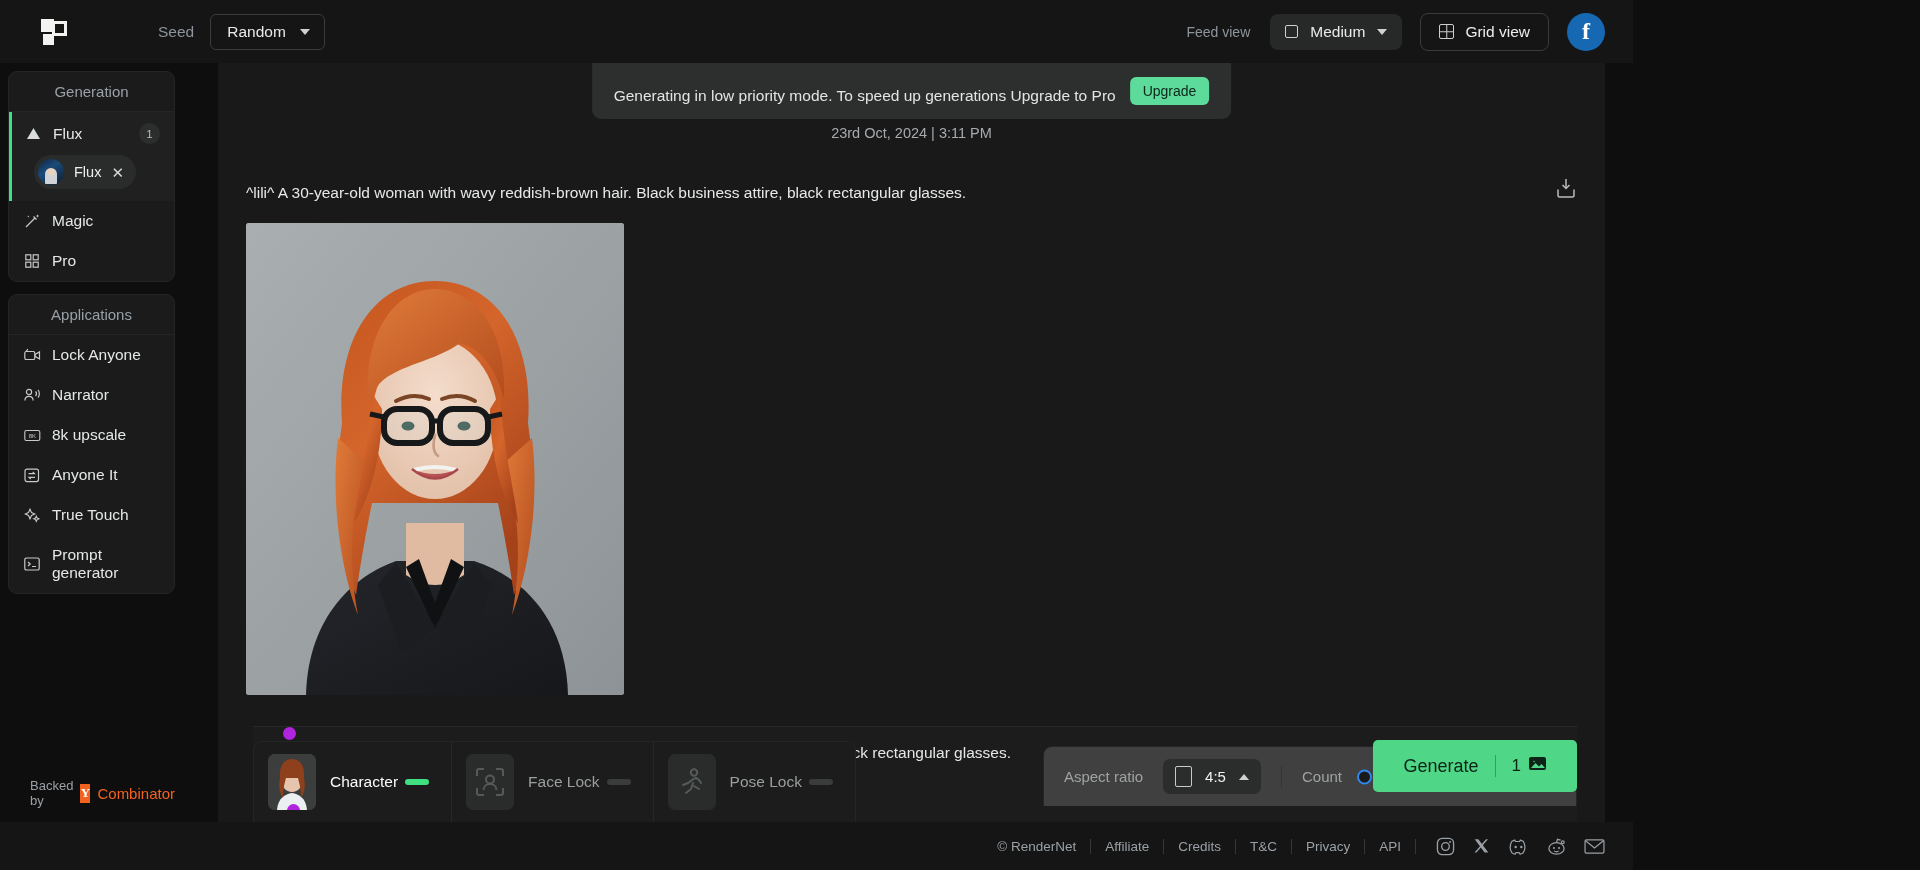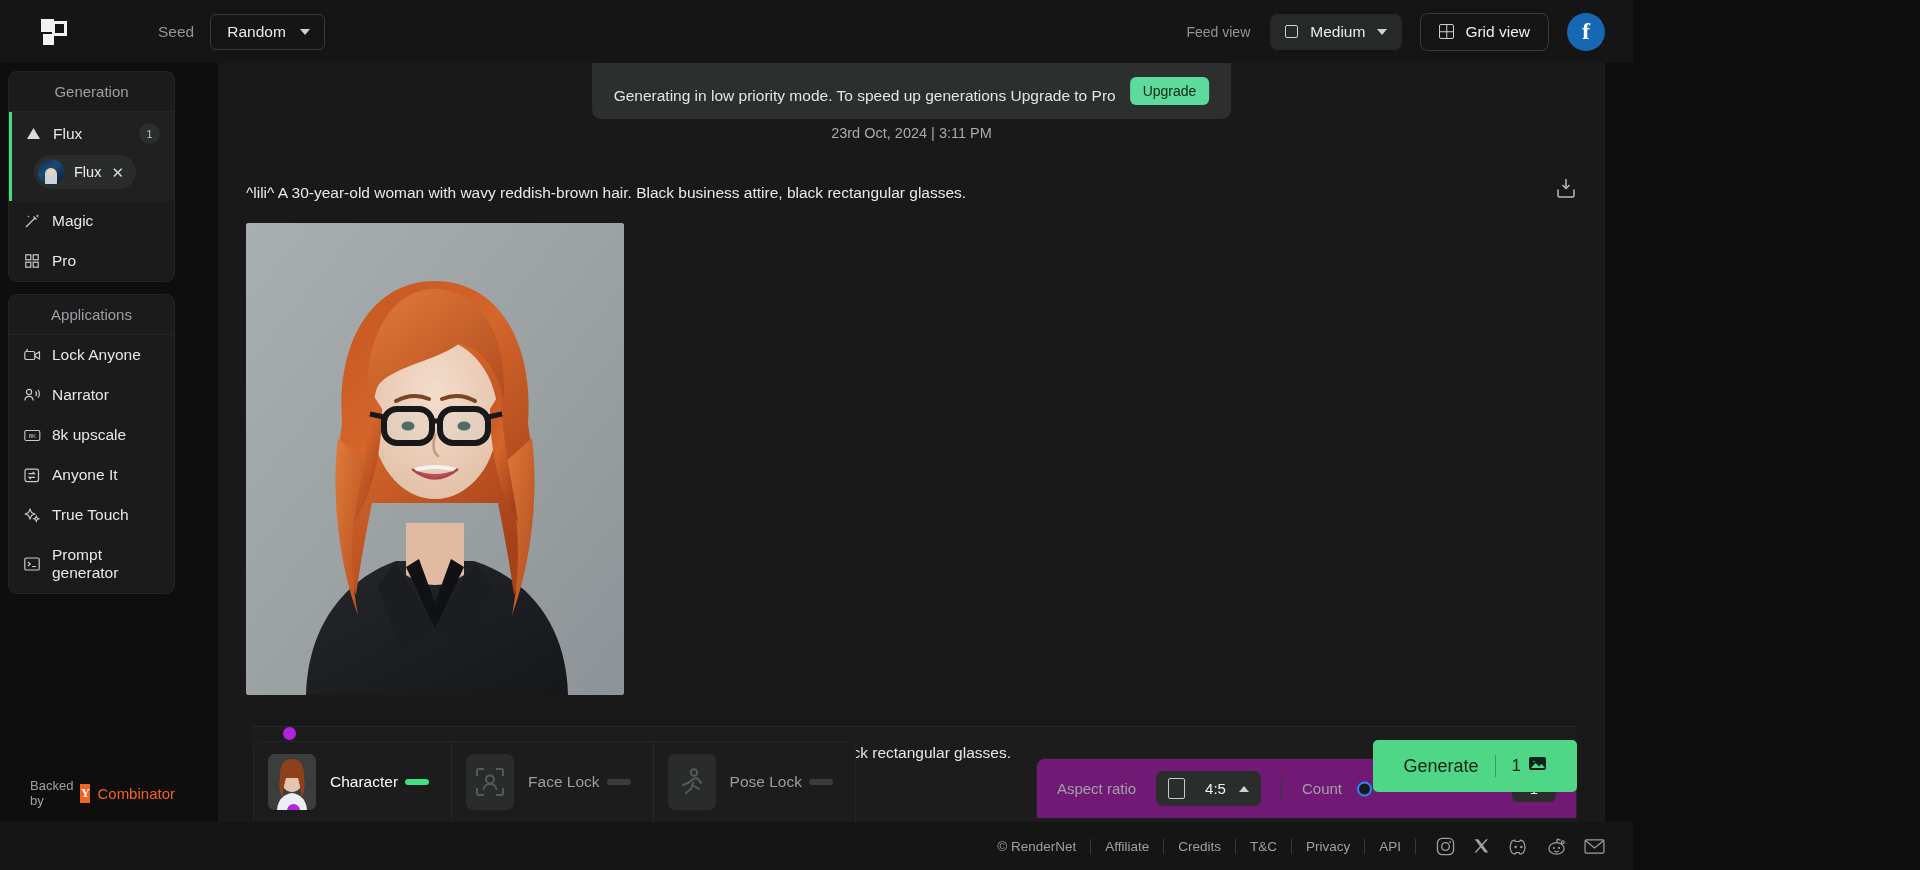--- a/index.html
+++ b/index.html
@@ -159,28 +159,28 @@
                display:flex; align-items:center; justify-content:center; color:#5d6160; }
   .tab-thumb.char { background: #3a3c3b; }
   .tab-meta { display: flex; flex-direction: row; align-items: center; gap: 7px; }
   .tab-label { font-size: 15.5px; color: #9b9fa0; }
   .tab-label.on { color: #fafafa; }
   .tab-pill { width: 24px; height: 6px; border-radius: 4px; background: #3a3c3b; }
   .tab-pill.on { background: #3ee07f; }
   .purple-dot { position: absolute; width: 13px; height: 13px; background: #b024e0; border-radius: 50%; }
 
   .aspect-bar {
-    position: absolute; right: 0; bottom: 4px;
-    background: #701a75; border: 1px solid #242525; border-bottom: none; border-radius: 9px 9px 0 0;
+    position: absolute; right: 0; bottom: 16px;
+    background: #404040; border: 1px solid #242525; border-bottom: none; border-radius: 9px 9px 0 0;
     display: flex; align-items: center; gap: 20px; padding: 12px 20px;
   }
   .ab-label { color: #9ea2a3; font-size: 15px; }
   .ratio-select { display: flex; align-items: center; gap: 13px; background: #2b2d2c; border-radius: 7px; padding: 7px 12px; cursor: pointer; }
   .ratio-box { width: 17px; height: 21px; border: 1.8px solid #c7cacb; border-radius: 2px; display:inline-block; }
-  .ratio-val { color: #f0f1f1; font-size: 15px; margin-left: 7px; }
+  .ratio-val { color: #f0f1f1; font-size: 15px; }
   .ab-div { width: 1px; height: 22px; background: #333534; }
   .slider { width: 130px; height: 4px; background: #3a3c3b; border-radius: 3px; position: relative; cursor: pointer; }
   .slider-knob { position: absolute; left: -5px; top: 50%; transform: translateY(-50%); width: 15px; height: 15px;
                  border: 2.5px solid #2f86f0; border-radius: 50%; background: #181918; }
   .count-box { background: #2b2d2c; border-radius: 6px; padding: 5px 16px; color: #e9eaea; font-size: 15px; min-width: 44px; text-align: center; }
 
   .composer {
     position: absolute; left: 35px; right: 28px; bottom: 0;
     background: #1b1c1b; border-top: 1px solid #262827;
     height: 96px; z-index: 20;

